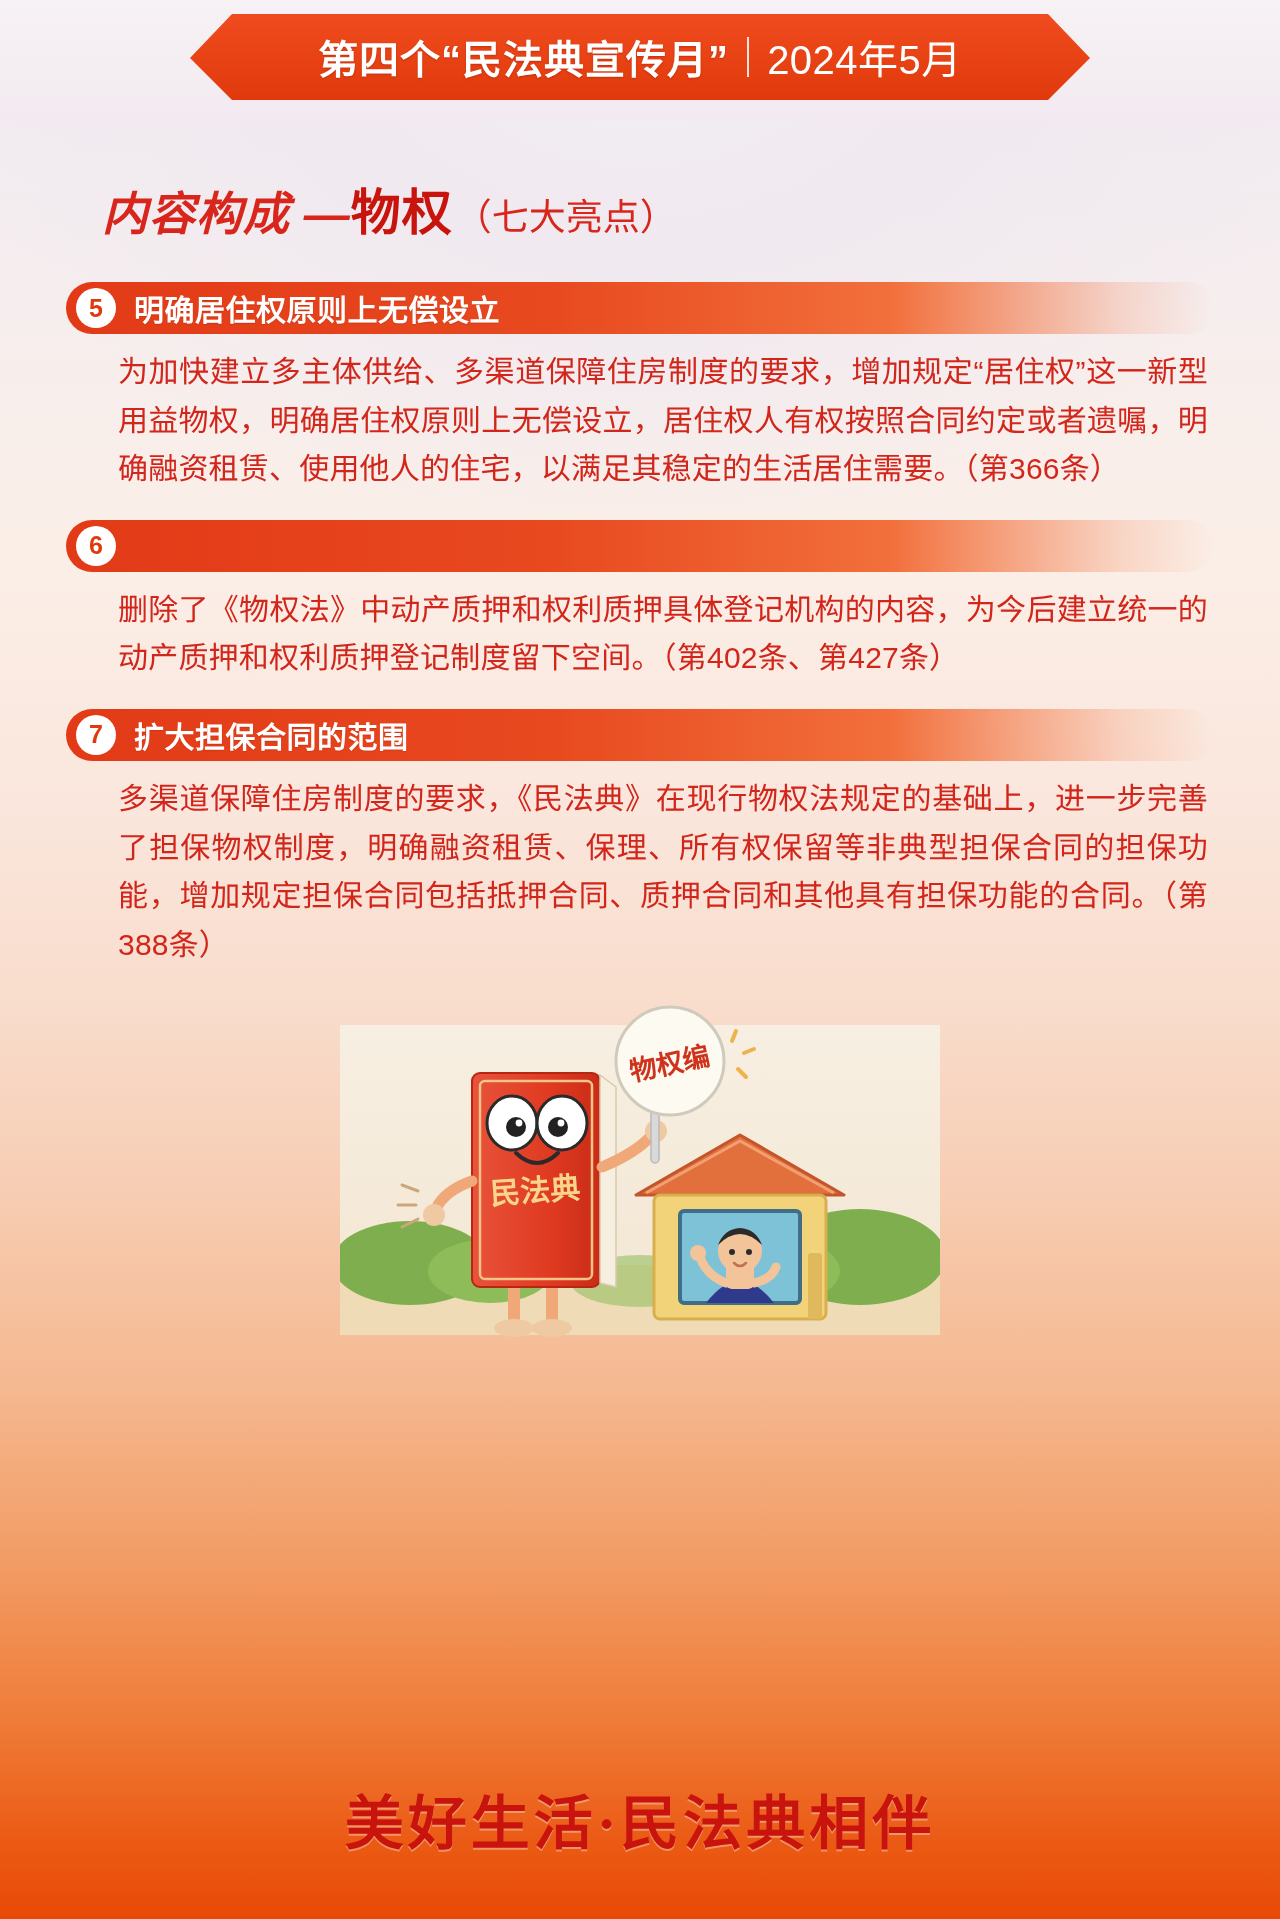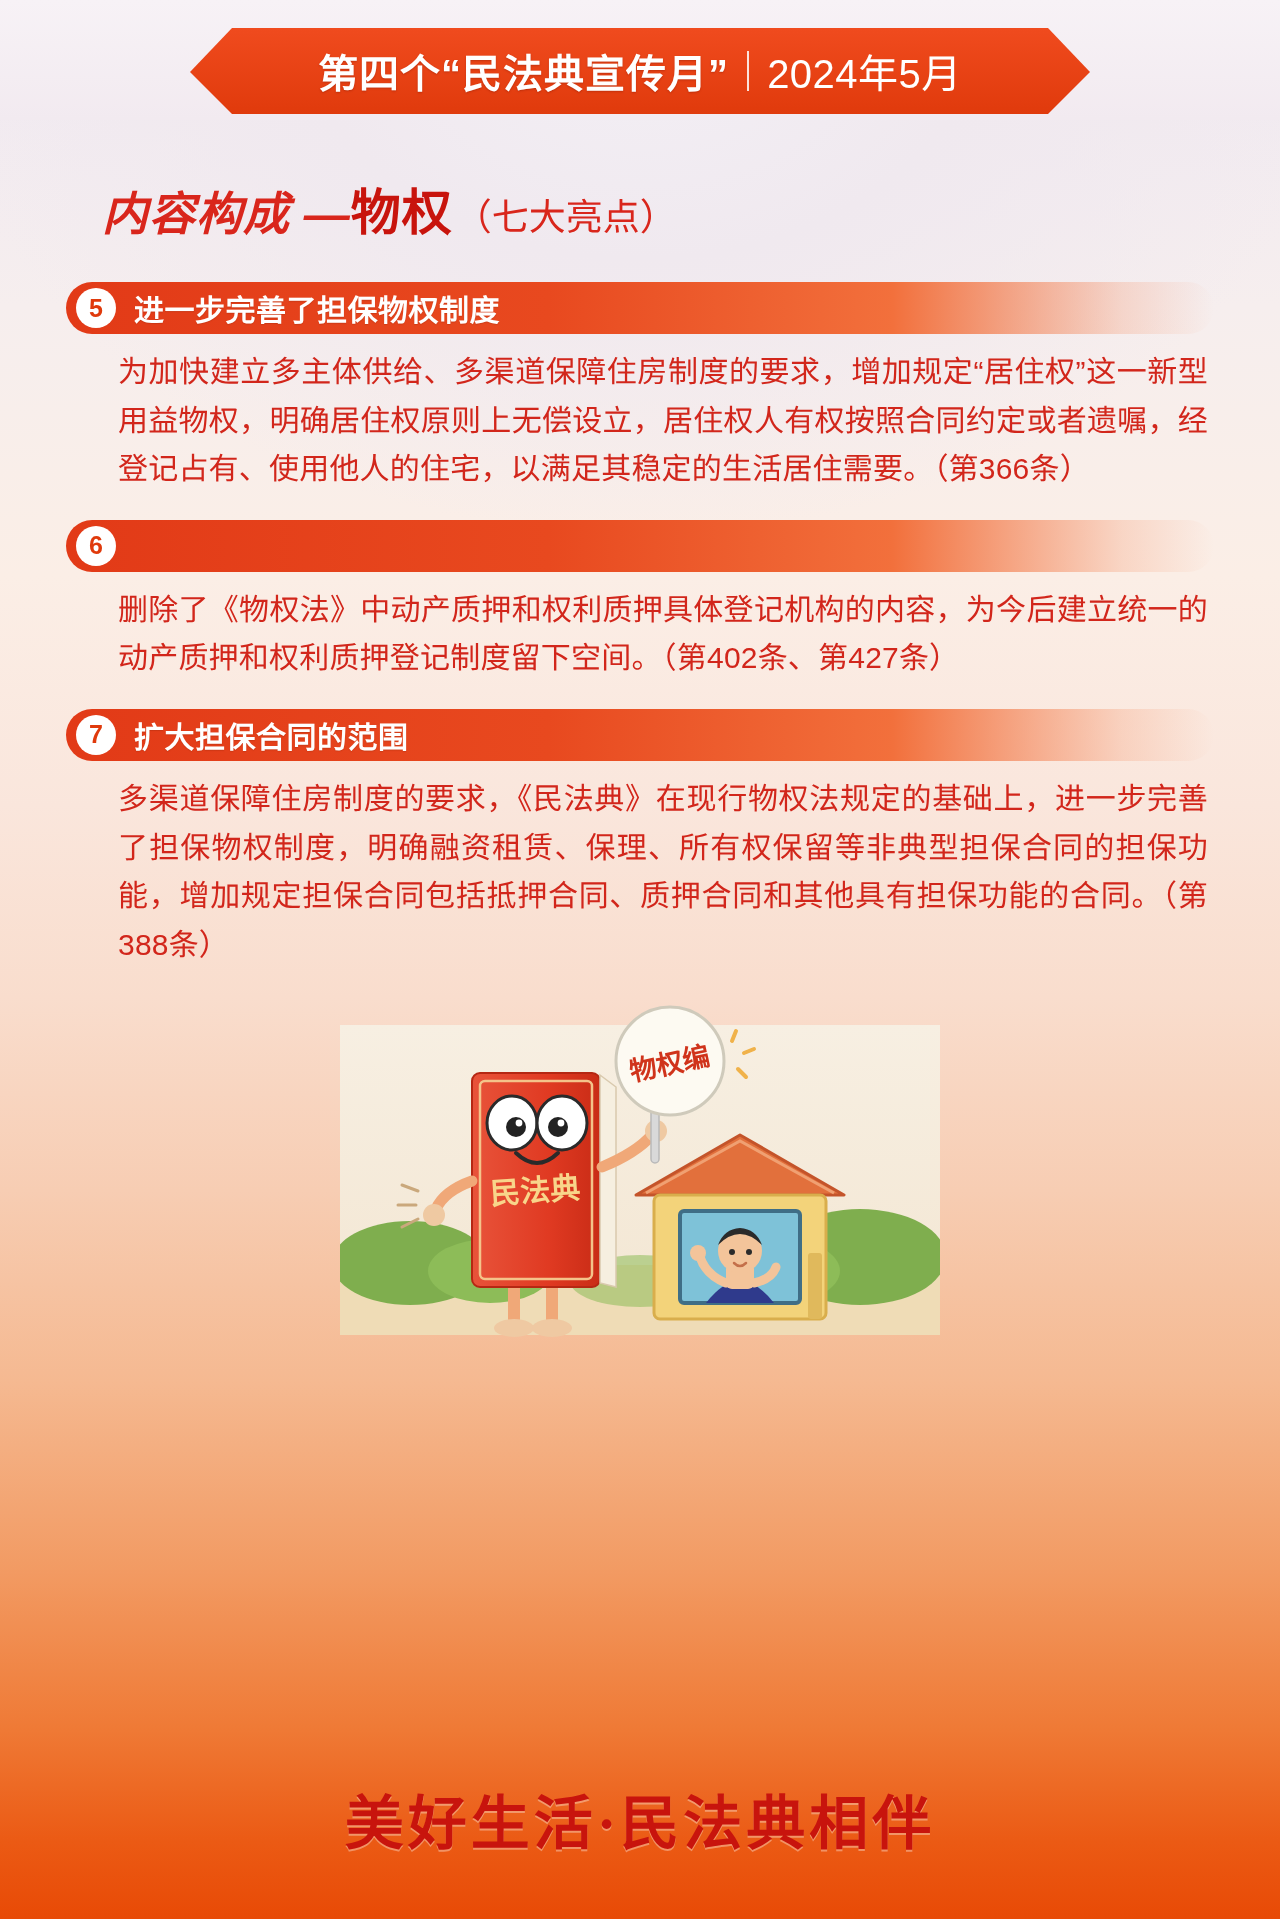--- a/index.html
+++ b/index.html
@@ -24,21 +24,21 @@
   }
   .banner-bg {
     position: absolute;
     top: 0; left: 0;
     width: 100%;
     height: 120px;
     background: linear-gradient(180deg, #f7f2f6 0%, #f2eaf0 100%);
   }
   .banner {
     position: absolute;
-    top: 28px;
+    top: 14px;
     left: 50%;
     transform: translateX(-50%);
     width: 900px;
     height: 86px;
     background: linear-gradient(180deg, #f04b1e 0%, #e03a0c 100%);
     clip-path: polygon(42px 0, 858px 0, 900px 44px, 858px 86px, 42px 86px, 0 44px);
     display: flex;
     align-items: center;
     justify-content: center;
     box-shadow: 0 3px 10px rgba(200,60,20,0.25);
@@ -192,23 +192,23 @@
 
   <div class="section-heading">
     <span class="sh-main">内容构成 — </span>
     <span class="sh-accent">物权</span>
     <span class="sh-sub">（七大亮点）</span>
   </div>
 
   <div class="item">
     <div class="item-head">
       <div class="item-num">5</div>
-      <div class="item-title">进一步完善了担保物权制度</div>
-    </div>
-    <div class="item-body">为加快建立多主体供给、多渠道保障住房制度的要求，增加规定“居住权”这一新型用益物权，明确居住权原则上无偿设立，居住权人有权按照合同约定或者遗嘱，经登记占有、使用他人的住宅，以满足其稳定的生活居住需要。（第366条）</div>
+      <div class="item-title">明确居住权原则上无偿设立</div>
+    </div>
+    <div class="item-body">为加快建立多主体供给、多渠道保障住房制度的要求，增加规定“居住权”这一新型用益物权，明确居住权原则上无偿设立，居住权人有权按照合同约定或者遗嘱，明确融资租赁、使用他人的住宅，以满足其稳定的生活居住需要。（第366条）</div>
   </div>
 
   <div class="item">
     <div class="item-head">
       <div class="item-num">6</div>
     </div>
     <div class="item-body">删除了《物权法》中动产质押和权利质押具体登记机构的内容，为今后建立统一的动产质押和权利质押登记制度留下空间。（第402条、第427条）</div>
   </div>
 
   <div class="item">

